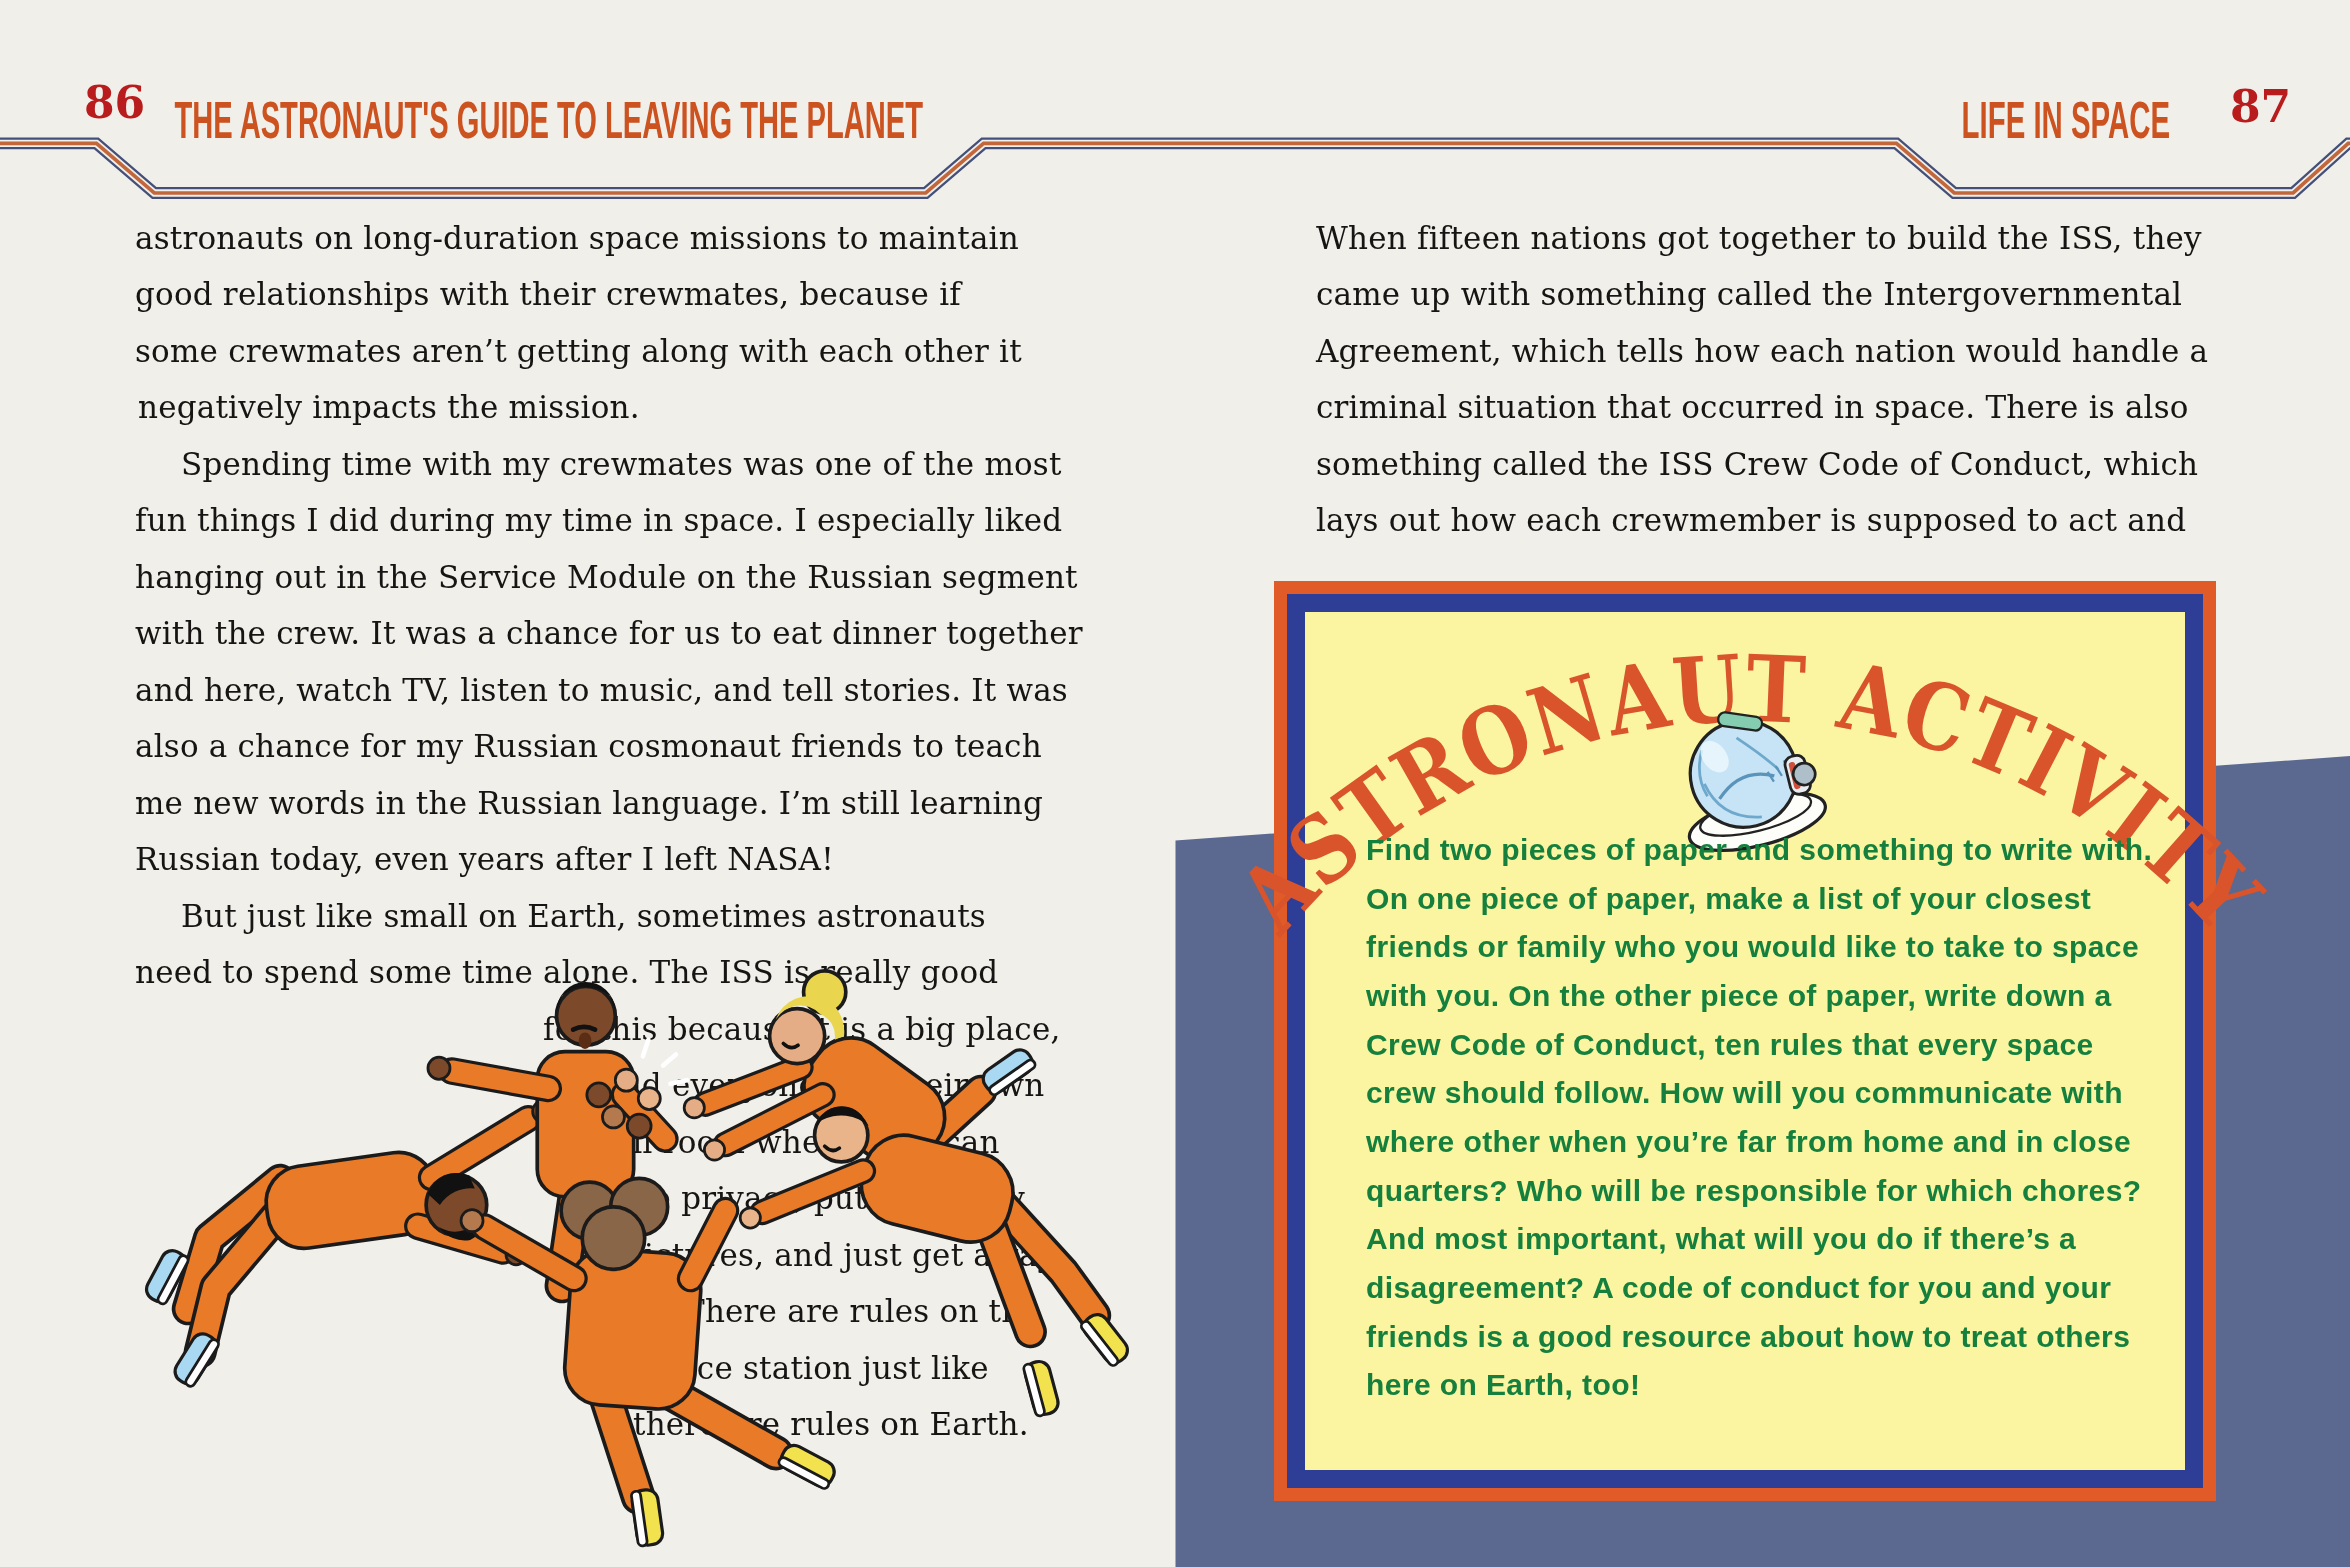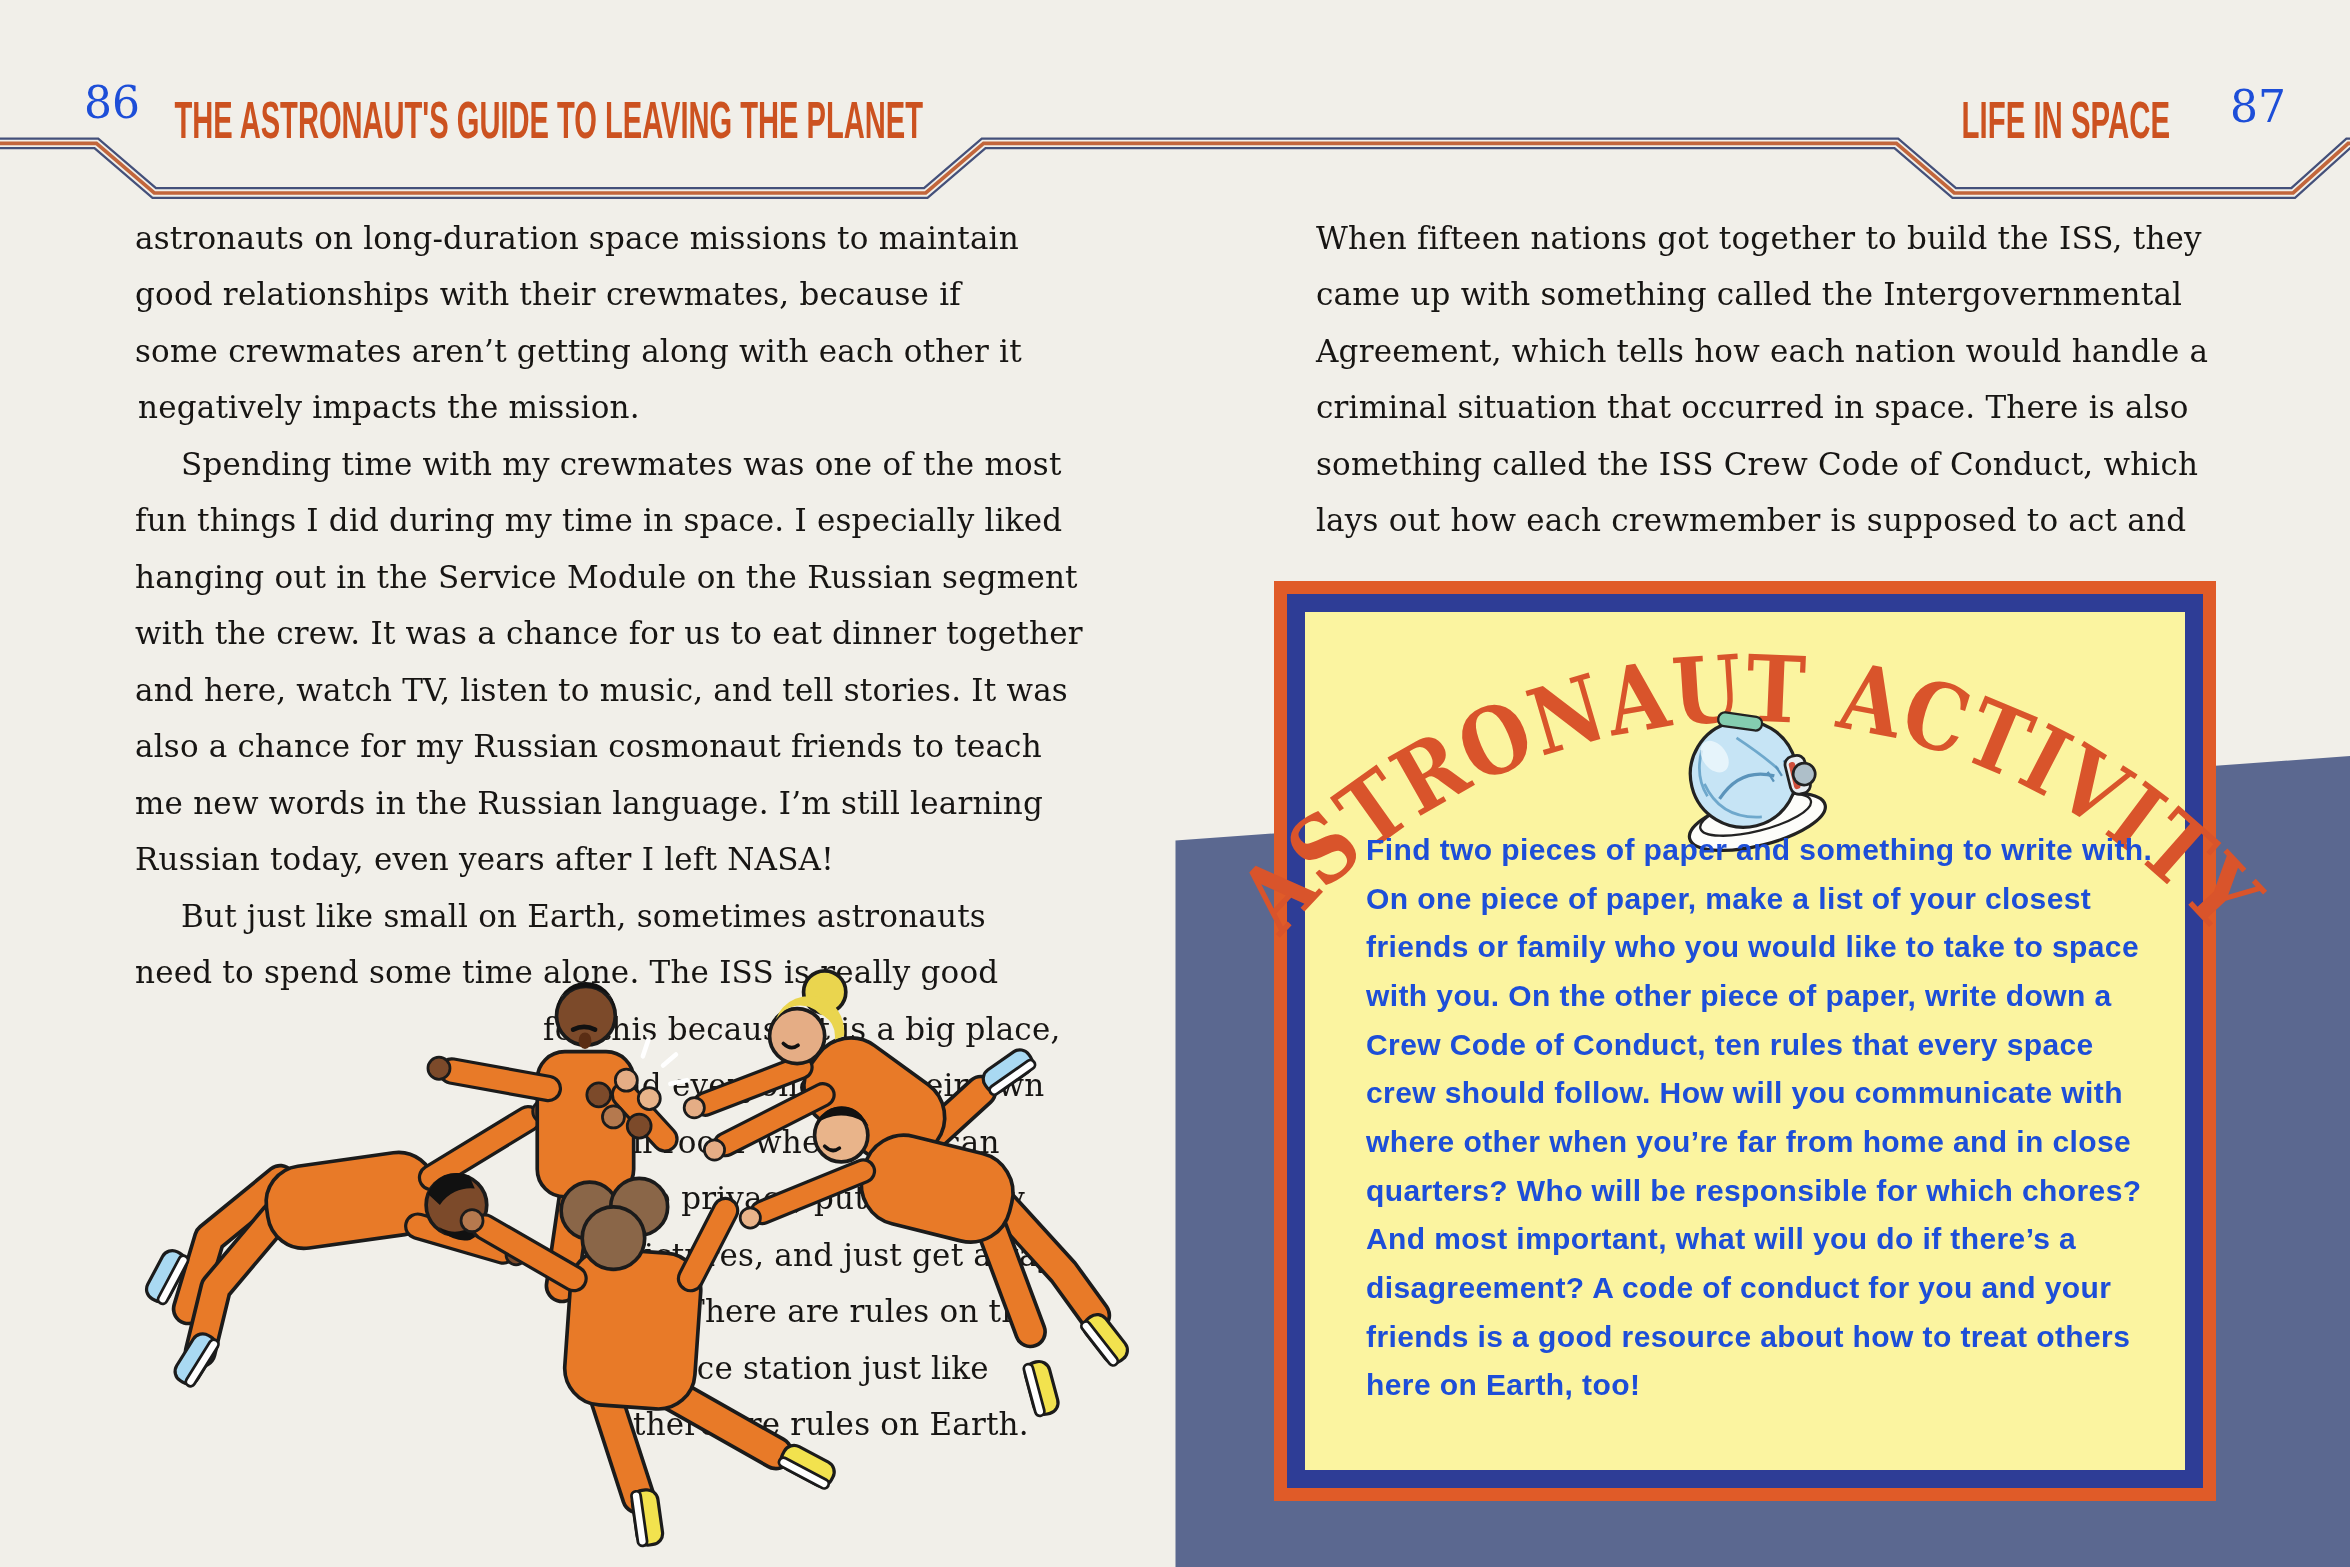--- a/index.html
+++ b/index.html
@@ -2,34 +2,34 @@
 <html style="font-size:14.7px"><head>
 <meta charset="utf-8">
 <style>
   html,body{margin:0;padding:0;background:#d8d5cc;}
   #page{position:relative;width:2351px;height:1568px;background:#f1efe9;overflow:hidden;
         font-family:"DejaVu Serif",serif;}
   
   #blue-bg{position:absolute;left:0;top:0;width:2351px;height:1568px;pointer-events:none;}
   
   #ribbon{position:absolute;left:0;top:0;width:2351px;height:239px;}
-  .pagenum{position:absolute;font-family:"DejaVu Serif",serif;font-weight:normal;
-           font-size:44px;color:#1d4ed8;}
+  .pagenum{position:absolute;font-family:"DejaVu Serif",serif;font-weight:bold;
+           font-size:44px;color:#b91c1c;}
   #pn-left{left:84px;top:77px;}
   #pn-right{left:2230px;top:81px;}
   
   .bodyline{position:absolute;font-family:"DejaVu Serif",serif;font-size:31px;
             color:#171513;white-space:nowrap;letter-spacing:0.2px;}
   
   #act-outer{position:absolute;left:1274px;top:581px;width:942px;height:920px;
              background:#e05b28;}
   #act-mid{position:absolute;left:13px;top:13px;right:13px;bottom:13px;background:#2e3d96;}
   #act-inner{position:absolute;left:18.4px;top:18.4px;right:18.4px;bottom:18.4px;background:#fbf4a0;}
   .actline{position:absolute;font-family:"Liberation Sans",sans-serif;font-weight:bold;
-           font-size:30px;color:#1d4ed8;white-space:nowrap;letter-spacing:0.4px;}
+           font-size:30px;color:#15803d;white-space:nowrap;letter-spacing:0.4px;}
   #arc-svg,#helmet-svg,#astro-svg{position:absolute;left:0;top:0;pointer-events:none;}
 </style>
 </head>
 <body>
 
 <div id="page">
 
   <svg id="blue-bg" width="2351" height="1568" viewBox="0 0 2560 1707">
     <polygon points="1280,915 2560,823 2560,1707 1280,1707" fill="#5b6890"></polygon>
   </svg>

